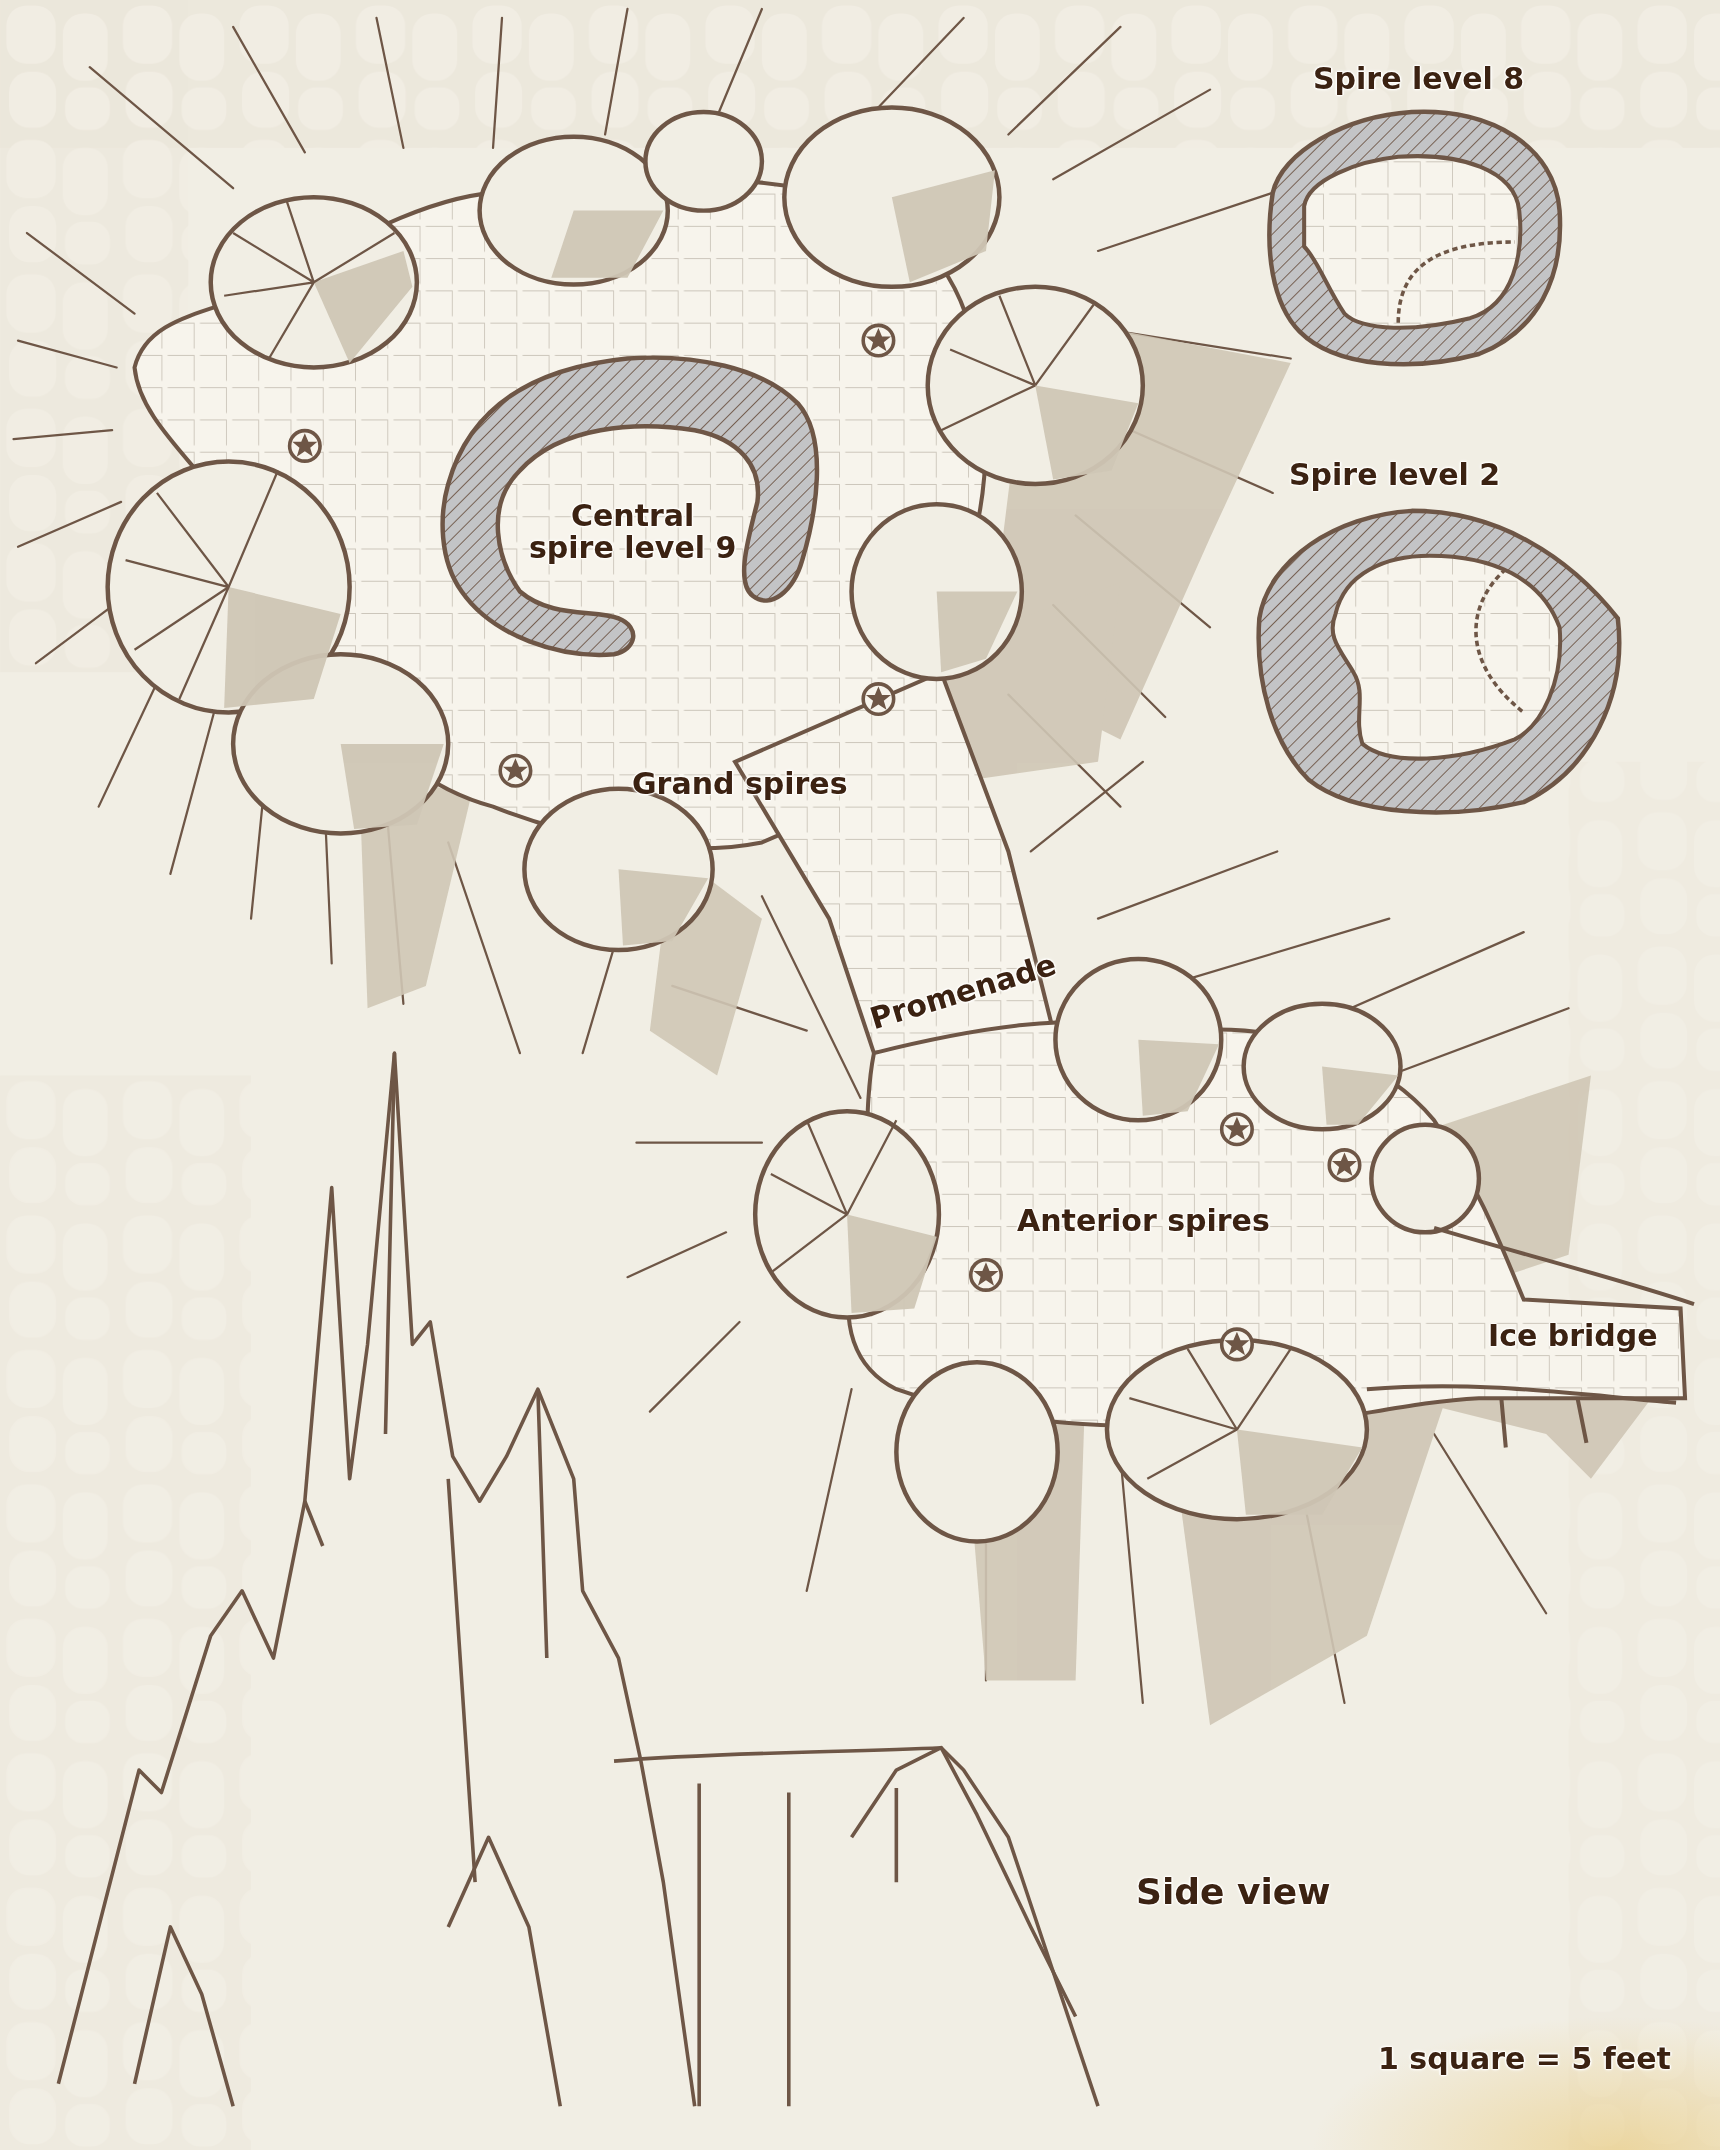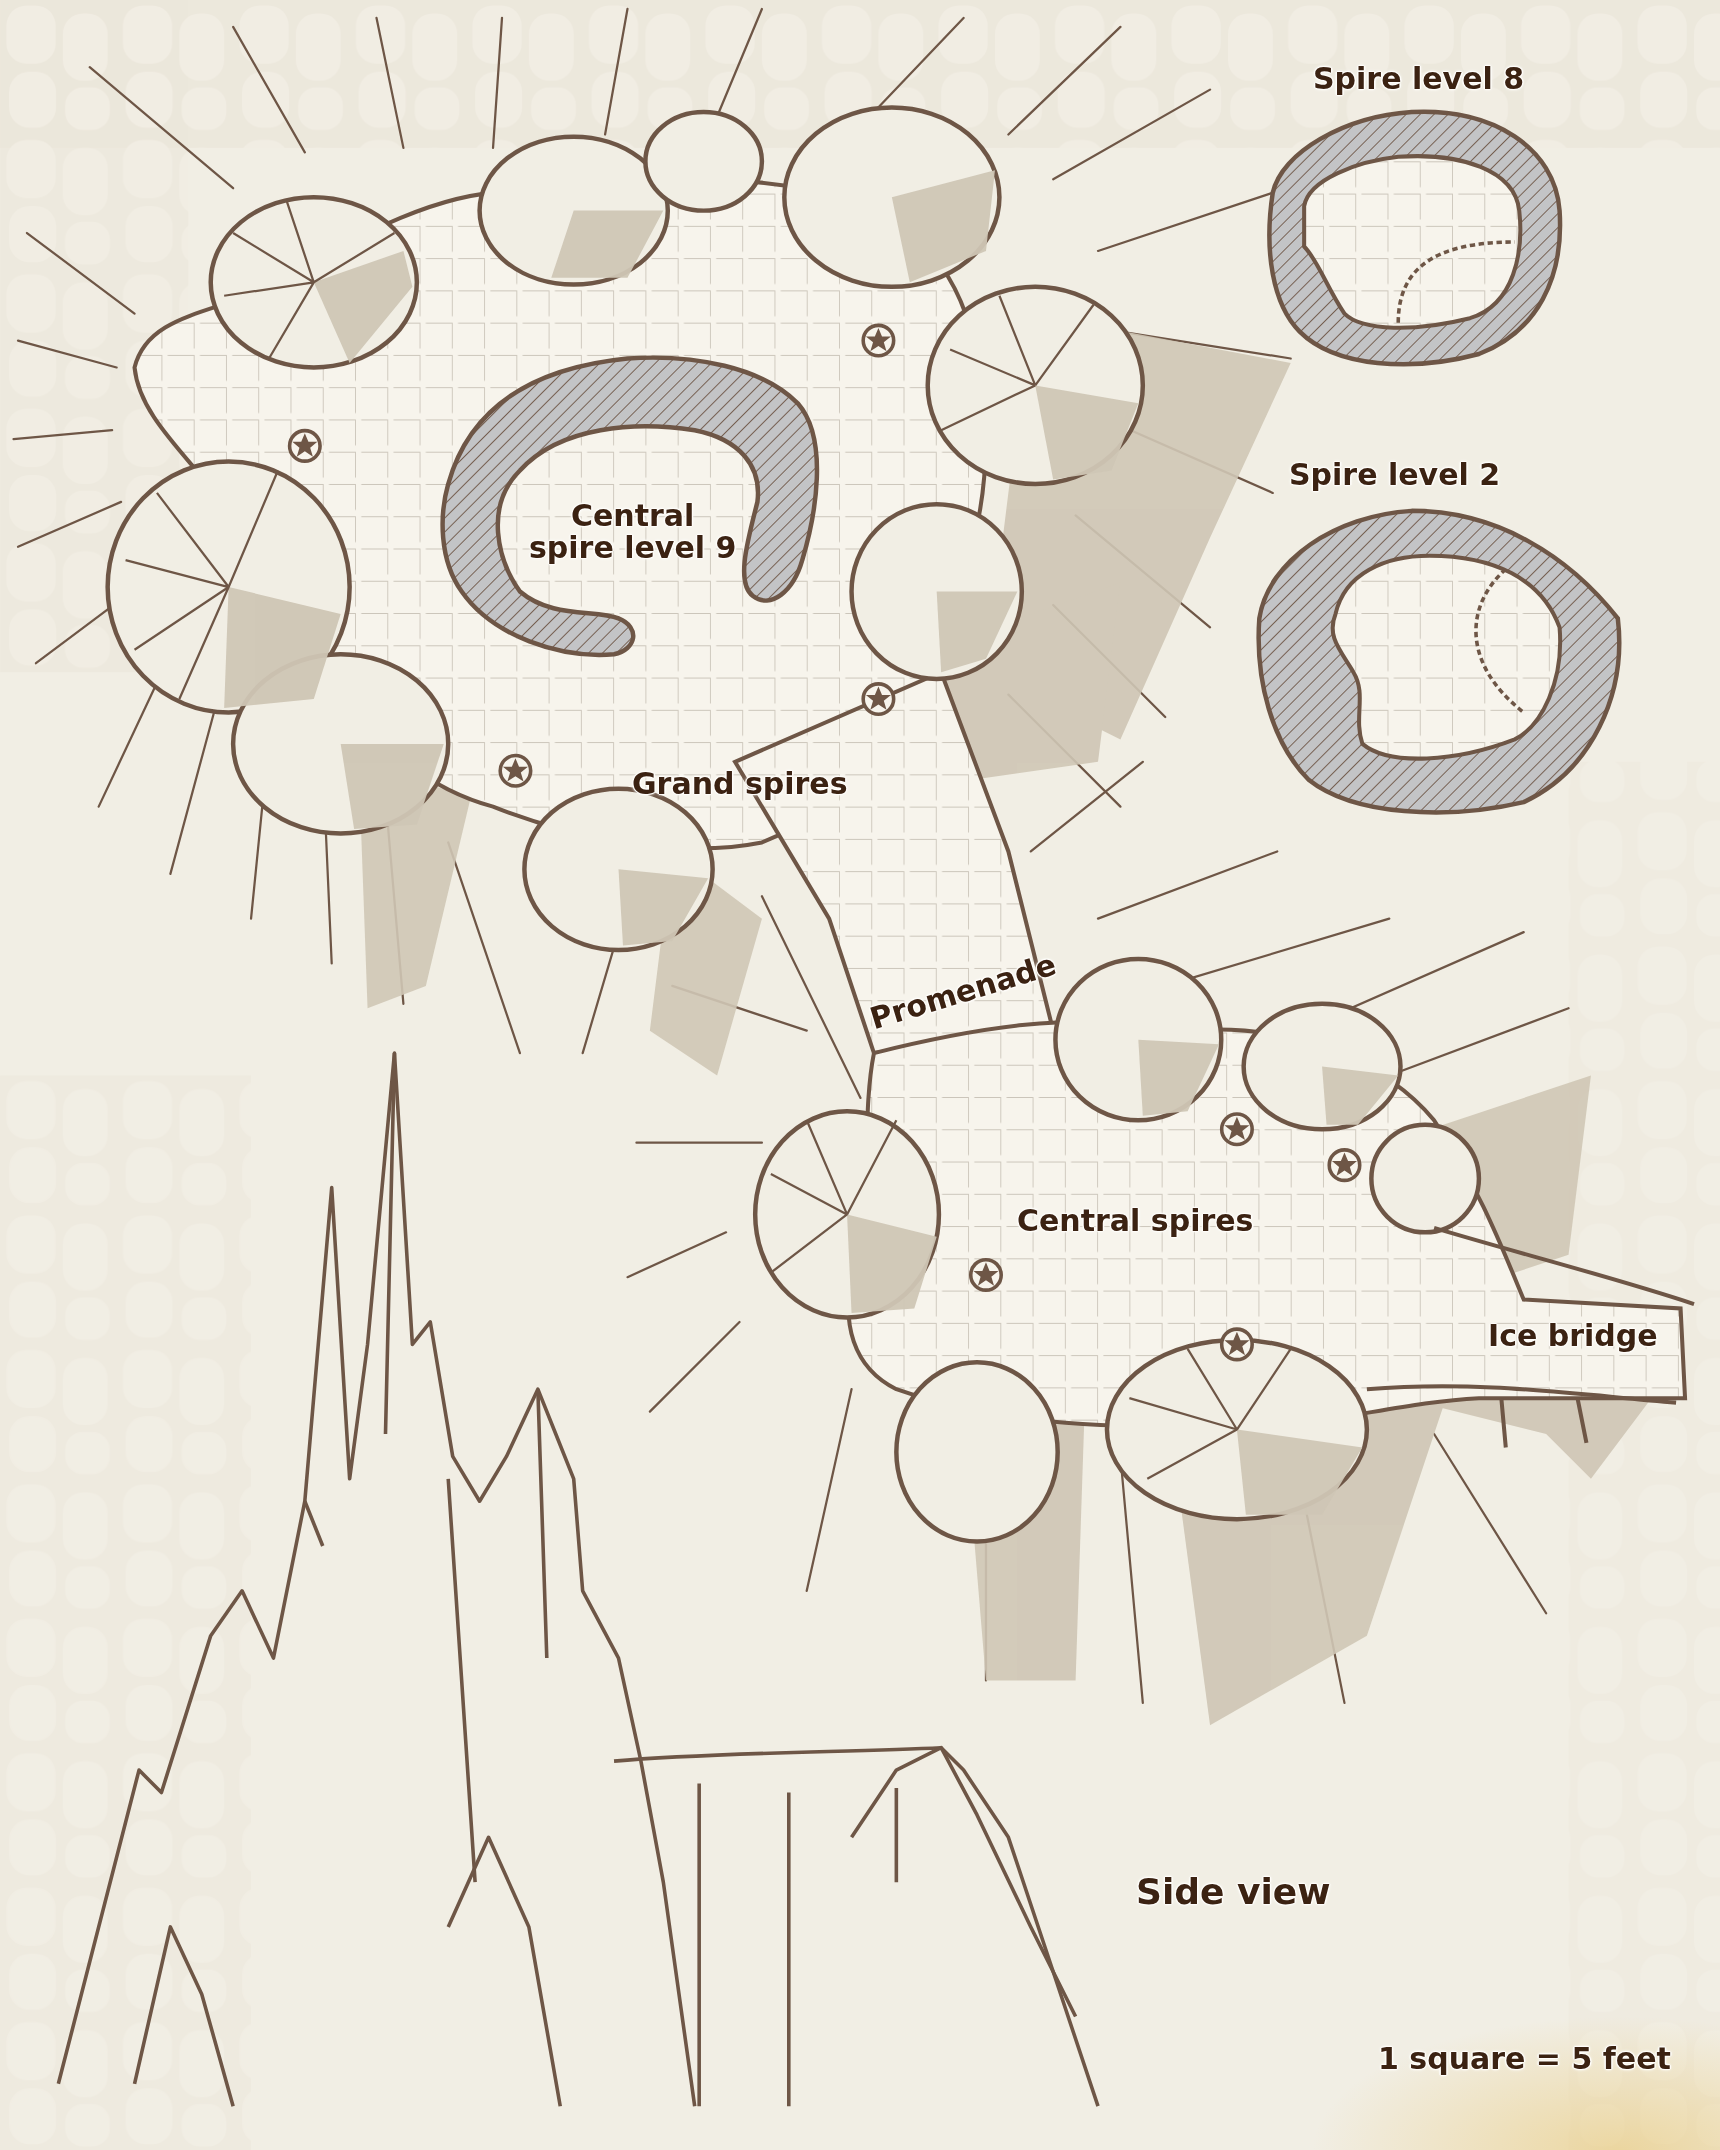--- a/index.html
+++ b/index.html
@@ -169,17 +169,17 @@
 </svg>
 
 <div class="label lbl-md" style="left:1313px; top:63px;">Spire level 8</div>
 <div class="label lbl-md" style="left:1289px; top:459px;">Spire level 2</div>
 <div class="label lbl-md" style="left:529px; top:486px;margin-top:14px;">
   <div>Central</div>
   <div>spire level 9</div>
 </div>
 <div class="label lbl-md" style="left:632px; top:768px;">Grand spires</div>
 <div class="label lbl-md" style="left:871px; top:1004px; transform: rotate(-17deg); transform-origin: left center;">Promenade</div>
-<div class="label lbl-md" style="left:1017px; top:1205px;">Central spires</div>
+<div class="label lbl-md" style="left:1017px; top:1205px;">Anterior spires</div>
 <div class="label lbl-md" style="left:1488px; top:1320px;">Ice bridge</div>
 <div class="label lbl-lg" style="left:1136px; top:1873px;">Side view</div>
 <div class="label lbl-md" style="left:1378px; top:2043px;text-align:right;">1 square = 5 feet</div>
 
 
 </body></html>

